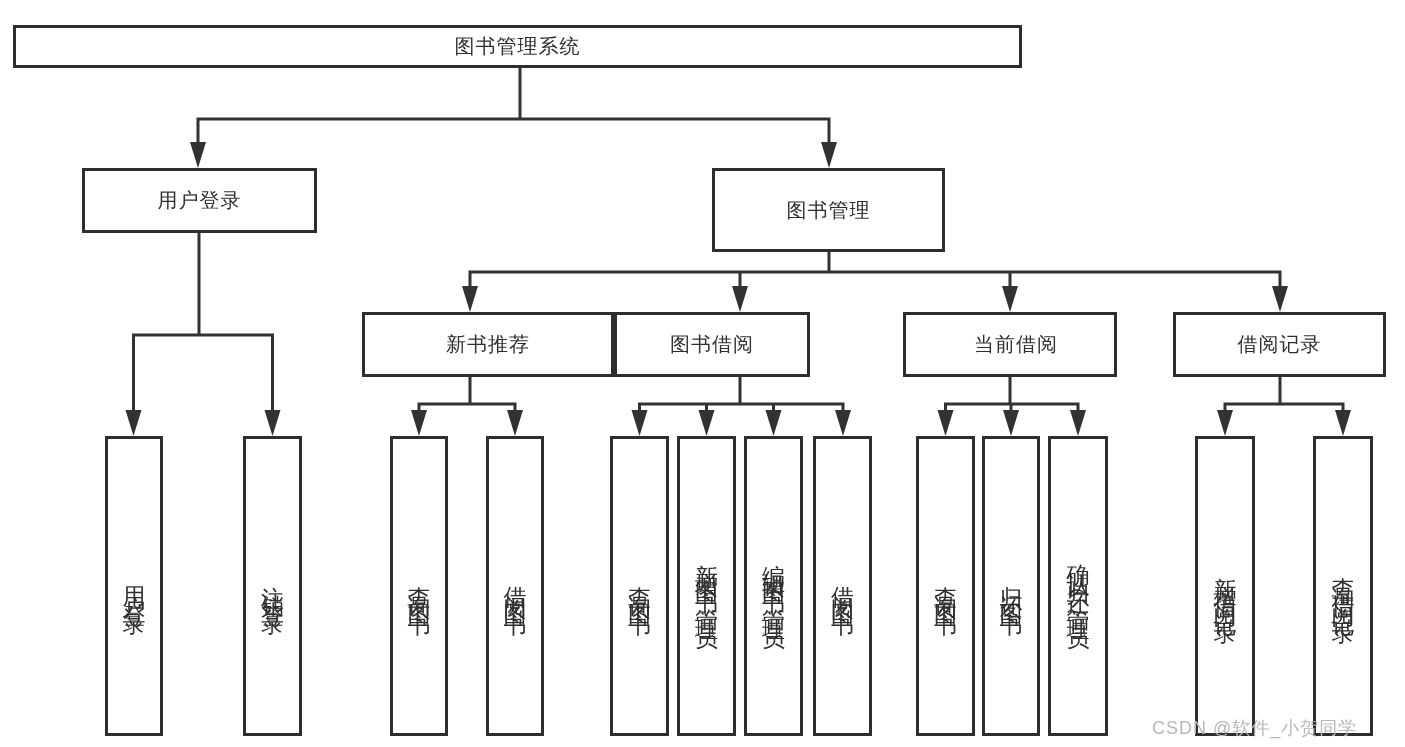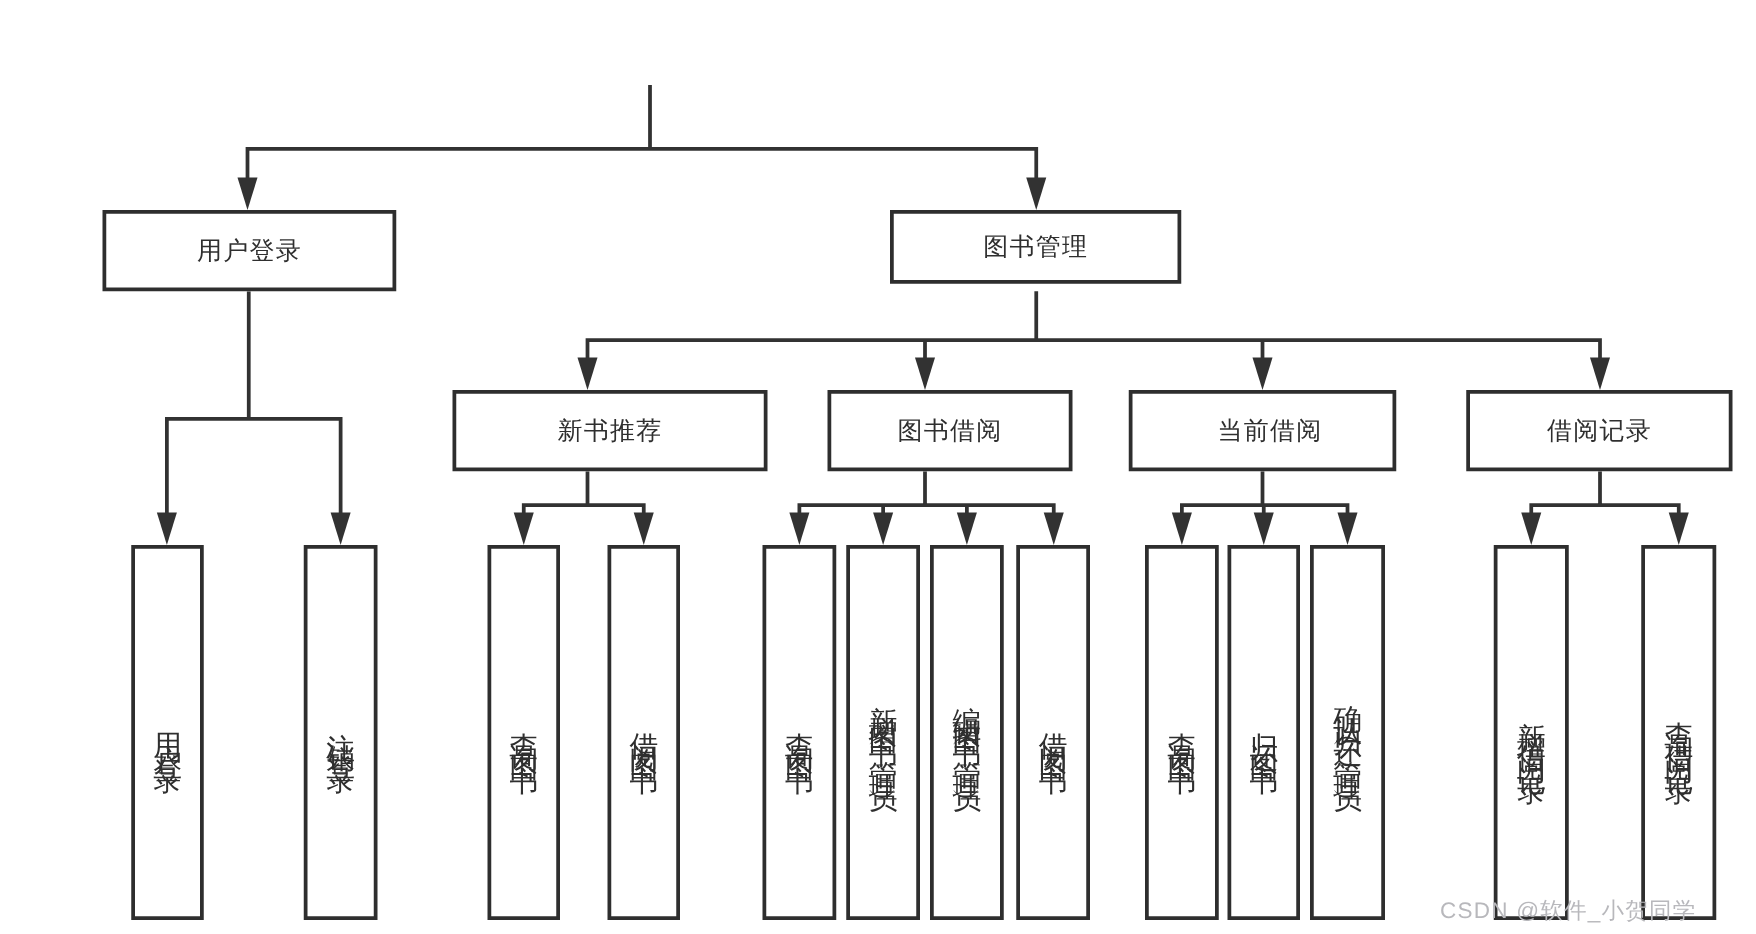--- a/index.html
+++ b/index.html
@@ -101,32 +101,35 @@
     <path d="M1010 377 V405.5 M944 404 H1079.5 M945.5 404 V412 M1011 404 V412 M1078 404 V412"></path>
     <polygon points="937.5,410 953.5,410 945.5,436"></polygon>
     <polygon points="1003,410 1019,410 1011,436"></polygon>
     <polygon points="1070,410 1086,410 1078,436"></polygon>
 
     <path d="M1280 377 V405.5 M1223.5 404 H1344.5 M1225 404 V412 M1343 404 V412"></path>
     <polygon points="1217,410 1233,410 1225,436"></polygon>
     <polygon points="1335,410 1351,410 1343,436"></polygon>
   </svg>
 
+  <div class="box h-box" style="left:13px; top:25px; width:1009px; height:43px;">
+    <span class="node-label">图书管理系统</span>
+  </div>
 
   <div class="box h-box" style="left:82px; top:168px; width:235px; height:65px;">
     <span class="node-label">用户登录</span>
   </div>
-  <div class="box h-box" style="left:712px; top:168px; width:233px; height:59px;">
+  <div class="box h-box" style="left:712px; top:168px; width:233px; height:84px;">
     <span class="node-label">图书管理</span>
   </div>
 
   <div class="box h-box" style="left:362px; top:312px; width:252px; height:65px;">
     <span class="node-label">新书推荐</span>
   </div>
-  <div class="box h-box" style="left:662px; top:312px; width:196px; height:65px;">
+  <div class="box h-box" style="left:614px; top:312px; width:196px; height:65px;">
     <span class="node-label">图书借阅</span>
   </div>
   <div class="box h-box" style="left:903px; top:312px; width:214px; height:65px;padding-left:12px;">
     <span class="node-label">当前借阅</span>
   </div>
   <div class="box h-box" style="left:1173px; top:312px; width:213px; height:65px;">
     <span class="node-label">借阅记录</span>
   </div>
 
   <div class="box v-box" style="left:105px; top:436px; width:58px; height:300px;">

